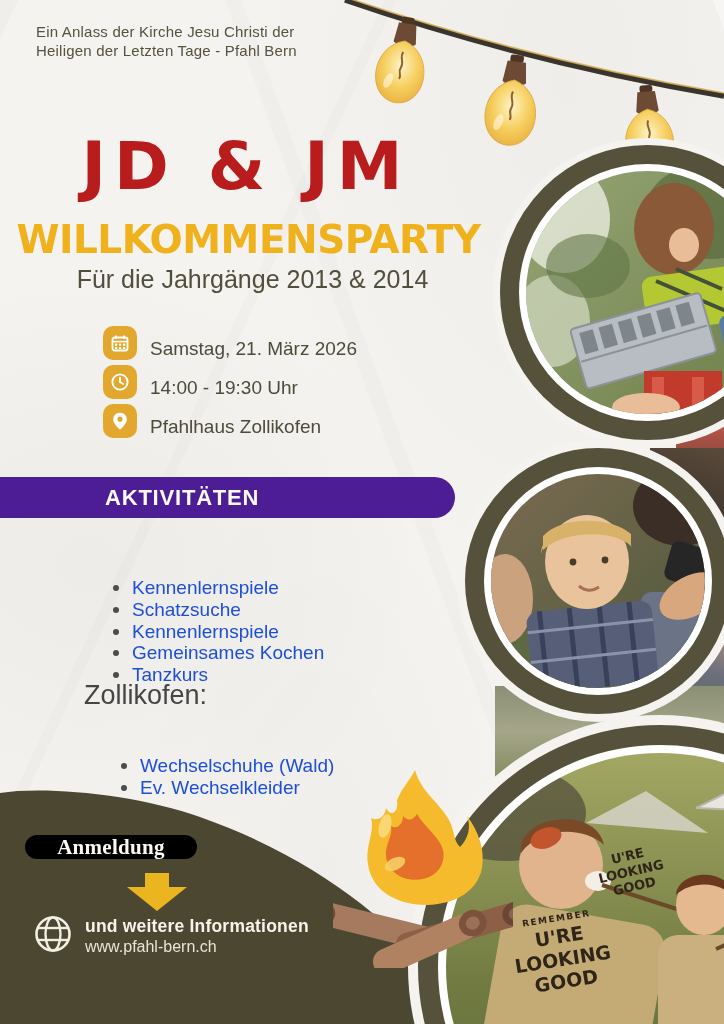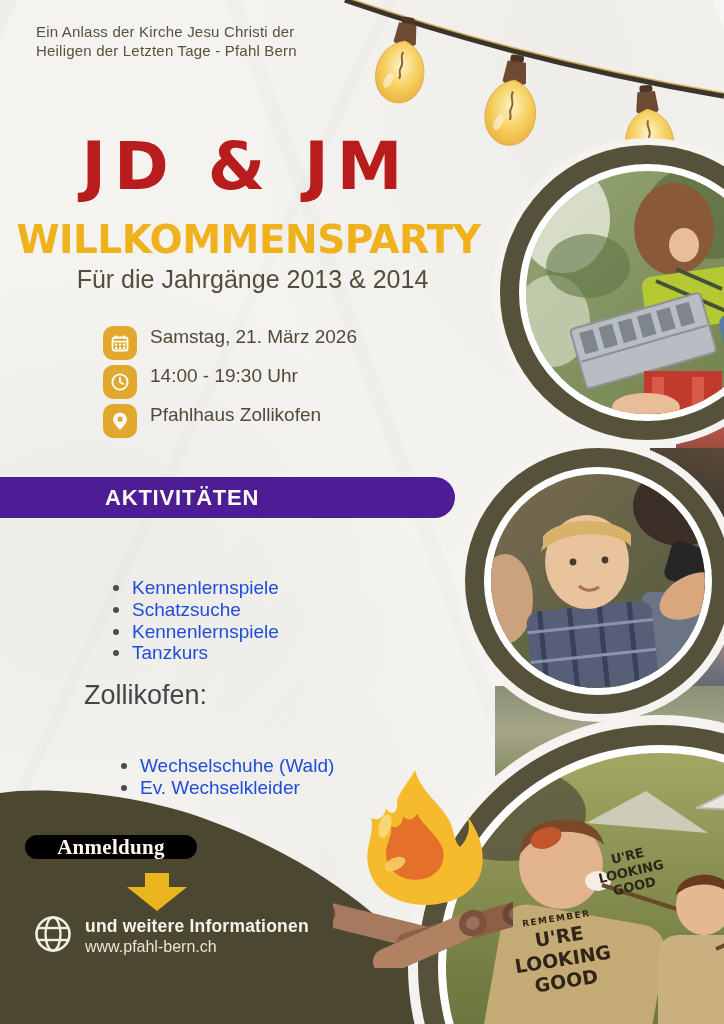--- a/index.html
+++ b/index.html
@@ -17,21 +17,21 @@
   .abs{position:absolute;}
   
   .org{left:36px;top:22px;z-index:6;font-size:15px;line-height:19px;color:#56523c;letter-spacing:.2px;}
   .title-main{left:0;top:128px;width:492px;z-index:6;text-align:center;
     font-family:"DejaVu Sans",sans-serif;font-weight:bold;font-size:66px;letter-spacing:8px;color:#b91c1c;}
   .title-party{left:0;top:217px;width:497px;z-index:6;text-align:center;
     font-family:"DejaVu Sans",sans-serif;font-weight:bold;font-size:39px;letter-spacing:-.5px;color:#efb11c;}
   .title-aud{left:0;top:265px;width:505px;z-index:6;text-align:center;font-size:25px;color:#514e3c;}
   
   .details{left:103px;top:326px;z-index:6;}
-  .drow{display:flex;align-items:flex-start;margin-bottom:5px;height:34px;}
+  .drow{display:flex;align-items:flex-end;margin-bottom:5px;height:34px;}
   .dicon{width:34px;height:34px;border-radius:10px;background:#e2a82e;display:flex;align-items:center;justify-content:center;flex:0 0 34px;}
   .dtext{margin-left:13px;font-size:19px;color:#4e4b39;}
   
   .banner{left:0;top:477px;width:455px;height:41px;z-index:6;background:#4c1d95;border-radius:0 21px 21px 0;
     display:flex;align-items:center;}
   .banner span{margin-left:105px;color:#fdfbf4;font-weight:bold;font-size:22px;letter-spacing:.8px;}
   .blist{z-index:6;font-size:19px;color:#1d4ed8;margin-top:36px;}
   .blist .bi{position:relative;padding-left:19px;line-height:21.8px;}
   .blist .bi::before{content:"";position:absolute;left:0;top:8px;width:6px;height:6px;border-radius:50%;background:#4c4c4c;}
   .act-list{left:113px;top:541px;}
@@ -152,20 +152,21 @@
   </div>
 </div>
 
 <div class="abs banner">
   <span>AKTIVITÄTEN</span>
 </div>
 <div class="abs blist act-list">
   <div class="bi">Kennenlernspiele</div>
   <div class="bi">Schatzsuche</div>
   <div class="bi">Kennenlernspiele</div>
+  <div class="bi">Gemeinsames Kochen</div>
   <div class="bi">Tanzkurs</div>
 </div>
 
 <div class="abs bring-h">Zollikofen:</div>
 <div class="abs blist bring-list">
   <div class="bi">Wechselschuhe (Wald)</div>
   <div class="bi">Ev. Wechselkleider</div>
 </div>
 
 <svg class="abs wave" width="724" height="266" viewBox="0 0 724 266">

